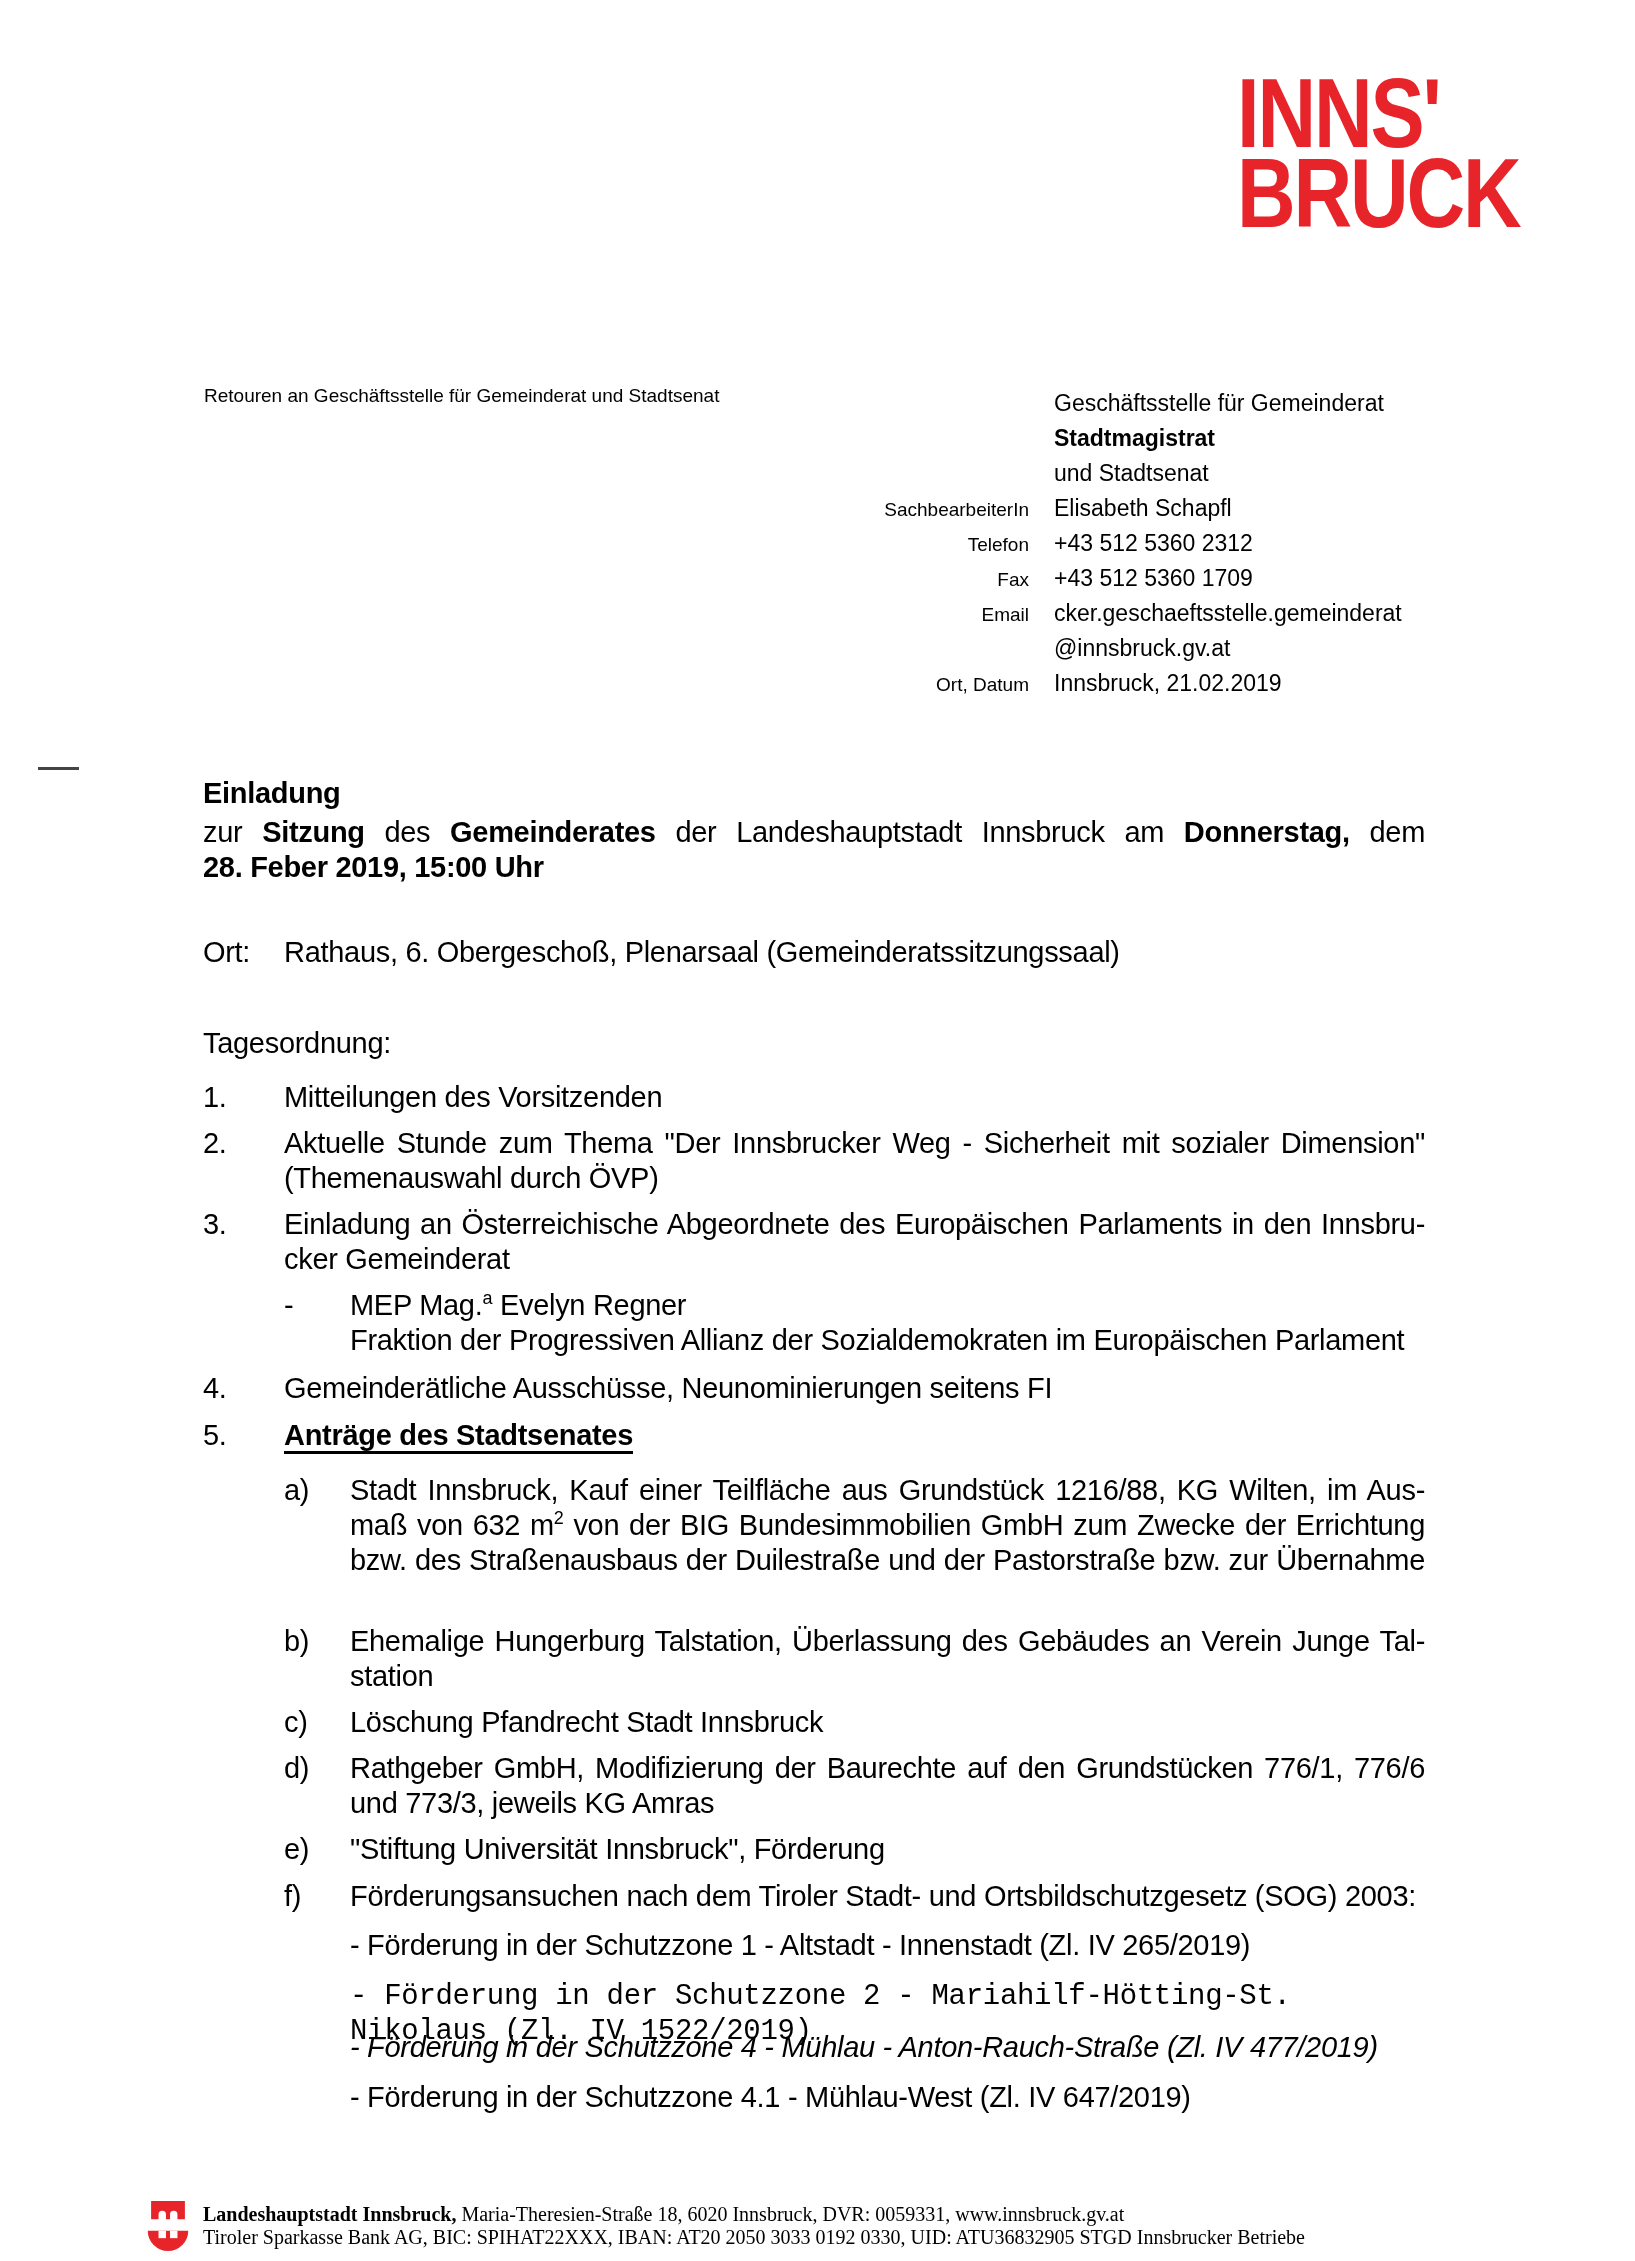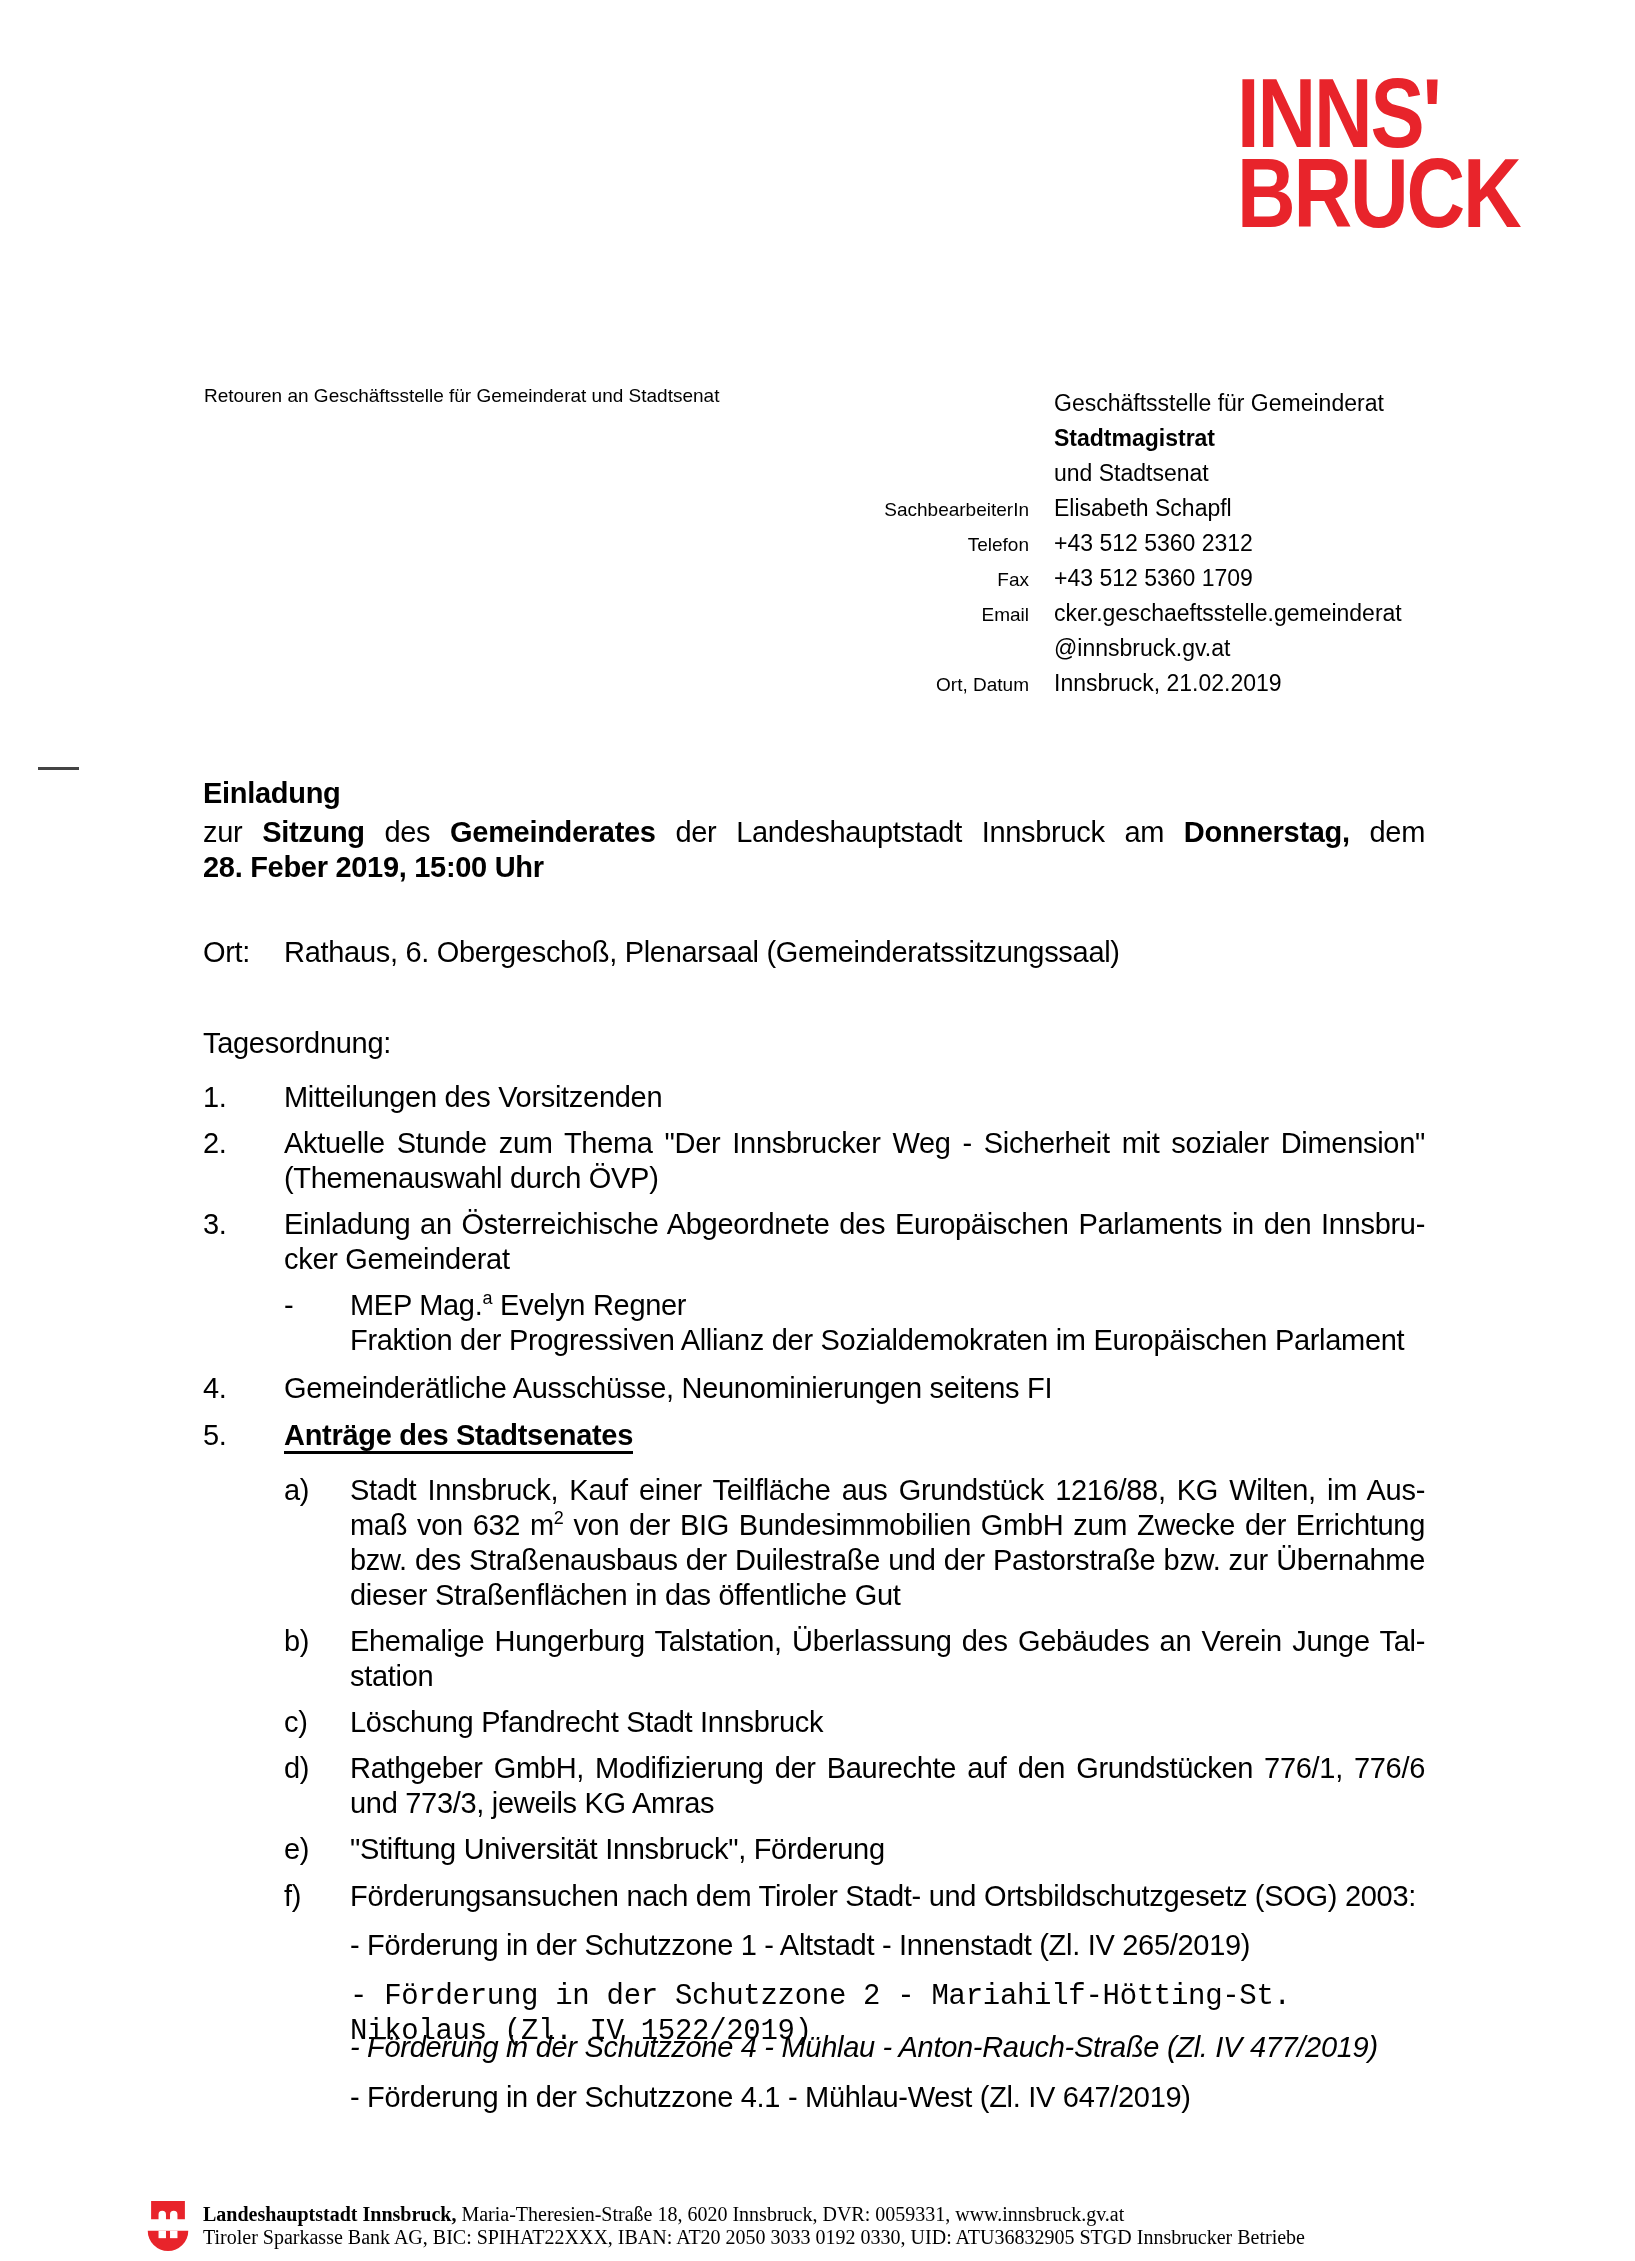--- a/index.html
+++ b/index.html
@@ -166,21 +166,20 @@
         <div class="itext" style="margin-left: 81px; width: 1141px;">
           <div class="line"><span class="b u">Anträge des Stadtsenates</span></div>
         </div>
       </div>
       <div class="agenda-item body-text" style="top: 1473px;">
         <span class="marker" style="left: 81px;">a)</span>
         <div class="itext" style="margin-left: 147px; width: 1075px;">
           <div class="line jst"><span>Stadt Innsbruck, Kauf einer Teilfläche aus Grundstück 1216/88, KG Wilten, im Aus-</span></div>
           <div class="line jst"><span>maß von 632 m</span><span class="sup">2</span><span> von der BIG Bundesimmobilien GmbH zum Zwecke der Errichtung</span></div>
           <div class="line jst"><span>bzw. des Straßenausbaus der Duilestraße und der Pastorstraße bzw. zur Übernahme</span></div>
-          <div class="line"><span>dieser Straßenflächen in das öffentliche Gut</span></div>
         </div>
       </div>
       <div class="agenda-item body-text" style="top: 1624px;">
         <span class="marker" style="left: 81px;">b)</span>
         <div class="itext" style="margin-left: 147px; width: 1075px;">
           <div class="line jst"><span>Ehemalige Hungerburg Talstation, Überlassung des Gebäudes an Verein Junge Tal-</span></div>
           <div class="line"><span>station</span></div>
         </div>
       </div>
       <div class="agenda-item body-text" style="top: 1705px;">

